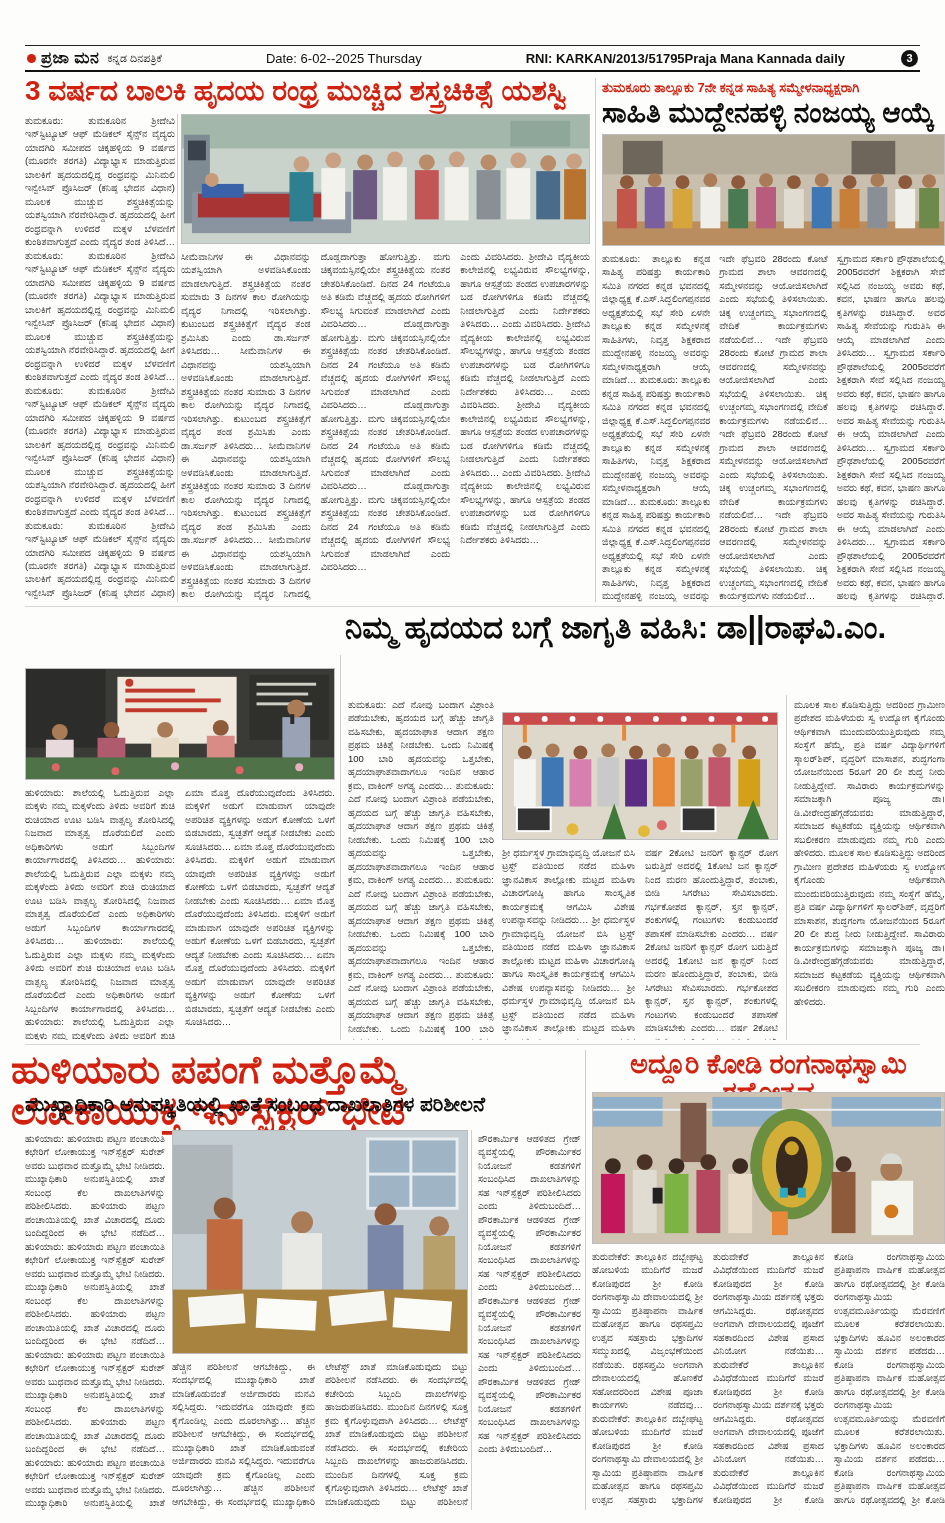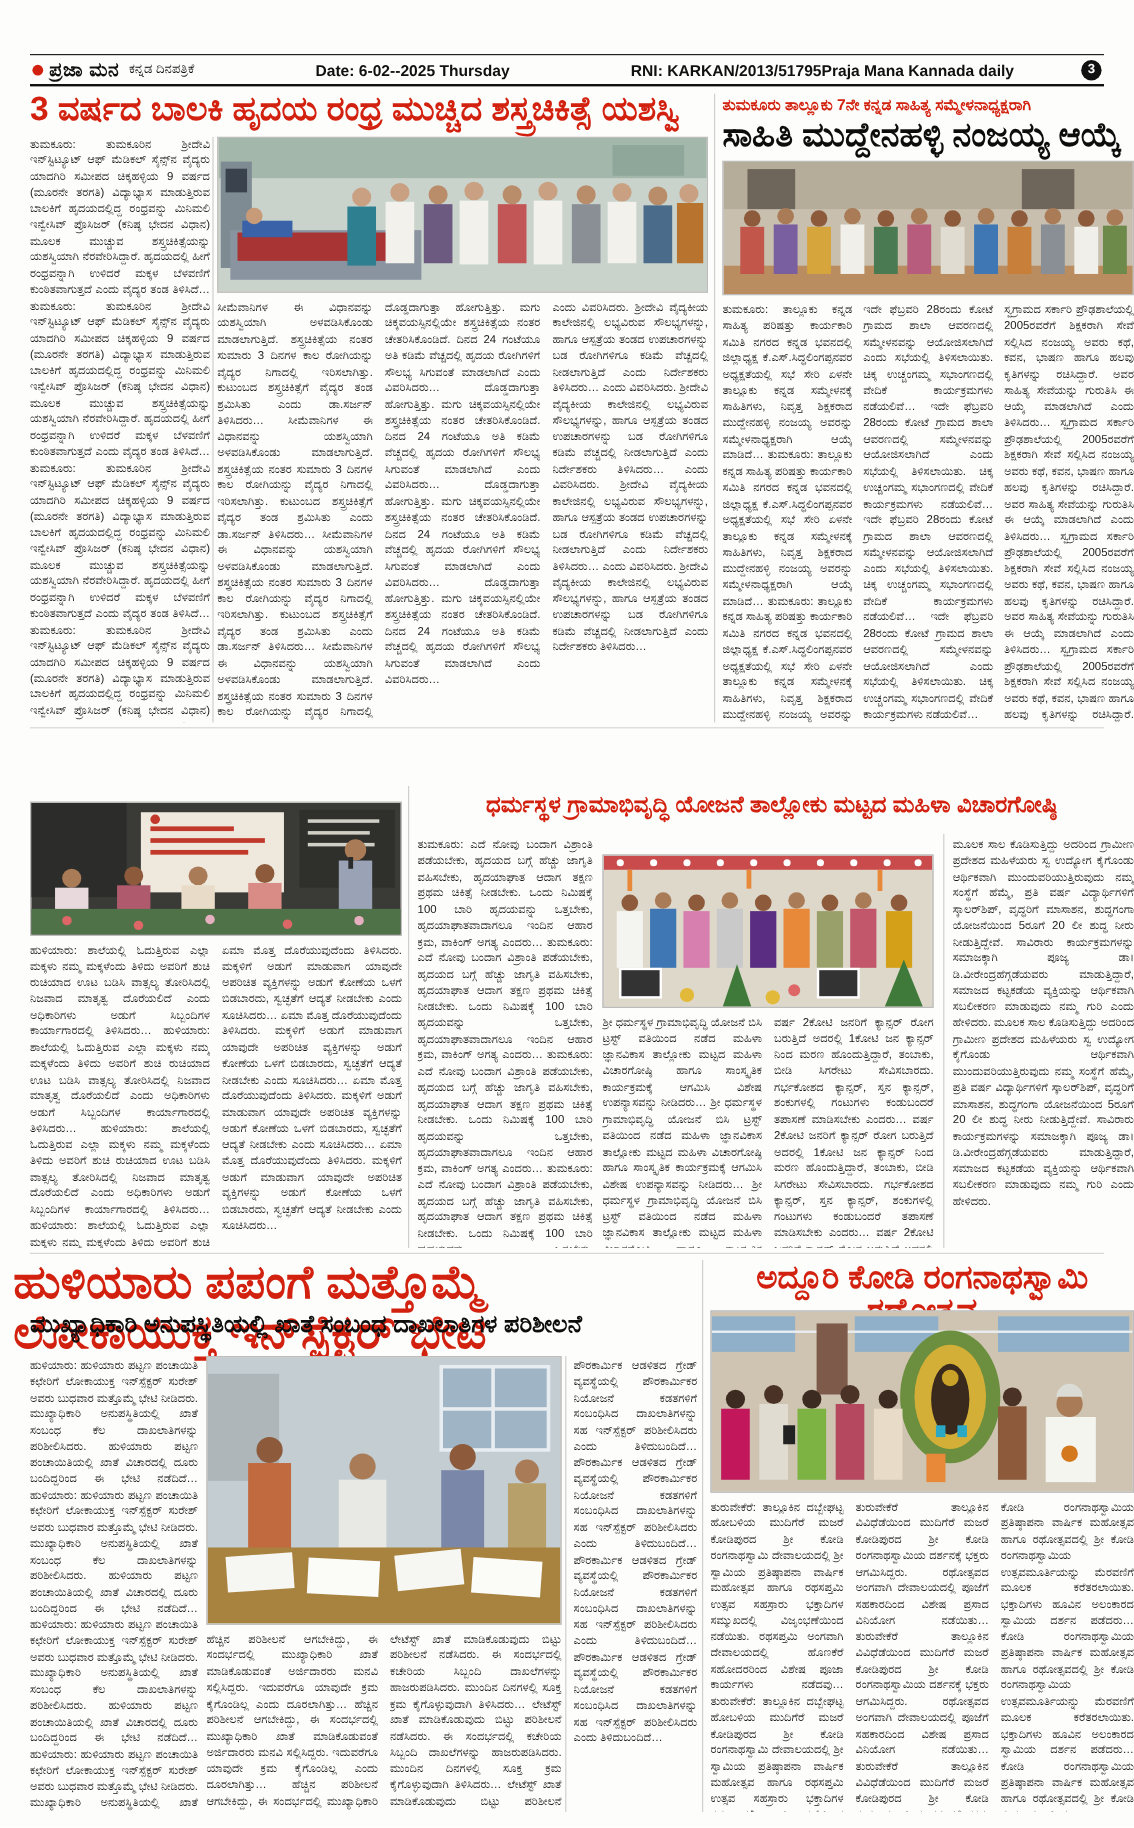--- a/index.html
+++ b/index.html
@@ -3,21 +3,21 @@
 <meta charset="utf-8">
 <style>
   *{margin:0;padding:0;box-sizing:border-box}
   html,body{background:#ffffff}
   body{font-family:"Liberation Sans","DejaVu Sans",sans-serif}
   .page{position:relative;width:945px;height:1523px;background:#fdfdfb;margin:0 auto;overflow:hidden}
   .abs{position:absolute}
   .hdr{display:flex;align-items:center;border-top:1px solid #222;border-bottom:2px solid #111;padding:2px 2px;font-size:13px;color:#111}
   .masthead{font-weight:bold;font-size:16px;letter-spacing:.5px}
   .masthead-sub{font-size:11px;margin-left:8px}
-  .hdr .mid{flex:1;text-align:center;font-weight:bold}
+  .hdr .mid{flex:1;text-align:center;font-weight:normal}
   .hdr .rni{font-weight:bold;}
   .hdr .paper{font-weight:bold;margin-right:56px}
   .pagenum{display:inline-flex;width:17px;height:17px;border-radius:50%;background:#111;color:#fff;
            align-items:center;justify-content:center;font-size:11px;font-weight:bold}
   .h-red{color:#d3210f;font-weight:bold;line-height:1.05}
   .h-black{color:#0d0d0d;font-weight:bold;line-height:1.05}
   .kicker{color:#d3210f;font-weight:bold}
   .body-col{font-size:9.5px;line-height:1.42;text-align:justify;color:#1b1b1b;overflow:hidden;
             word-break:break-word}
   .photo{overflow:hidden;border:1px solid #bdbdbd;background:#d8d4ca}
@@ -127,21 +127,21 @@
   </div>
 
   <div class="abs" style="left:602px;top:252px;width:343px;height:350px;display:flex;gap:9px">
     <div class="body-col" style="flex:1">ತುಮಕೂರು: ತಾಲ್ಲೂಕು ಕನ್ನಡ ಸಾಹಿತ್ಯ ಪರಿಷತ್ತು ಕಾರ್ಯಕಾರಿ ಸಮಿತಿ ನಗರದ ಕನ್ನಡ ಭವನದಲ್ಲಿ ಜಿಲ್ಲಾಧ್ಯಕ್ಷ ಕೆ.ಎಸ್.ಸಿದ್ಧಲಿಂಗಪ್ಪನವರ ಅಧ್ಯಕ್ಷತೆಯಲ್ಲಿ ಸಭೆ ಸೇರಿ ಏಳನೇ ತಾಲ್ಲೂಕು ಕನ್ನಡ ಸಮ್ಮೇಳನಕ್ಕೆ ಸಾಹಿತಿಗಳು, ನಿವೃತ್ತ ಶಿಕ್ಷಕರಾದ ಮುದ್ದೇನಹಳ್ಳಿ ನಂಜಯ್ಯ ಅವರನ್ನು ಸಮ್ಮೇಳನಾಧ್ಯಕ್ಷರಾಗಿ ಆಯ್ಕೆ ಮಾಡಿದೆ… ತುಮಕೂರು: ತಾಲ್ಲೂಕು ಕನ್ನಡ ಸಾಹಿತ್ಯ ಪರಿಷತ್ತು ಕಾರ್ಯಕಾರಿ ಸಮಿತಿ ನಗರದ ಕನ್ನಡ ಭವನದಲ್ಲಿ ಜಿಲ್ಲಾಧ್ಯಕ್ಷ ಕೆ.ಎಸ್.ಸಿದ್ಧಲಿಂಗಪ್ಪನವರ ಅಧ್ಯಕ್ಷತೆಯಲ್ಲಿ ಸಭೆ ಸೇರಿ ಏಳನೇ ತಾಲ್ಲೂಕು ಕನ್ನಡ ಸಮ್ಮೇಳನಕ್ಕೆ ಸಾಹಿತಿಗಳು, ನಿವೃತ್ತ ಶಿಕ್ಷಕರಾದ ಮುದ್ದೇನಹಳ್ಳಿ ನಂಜಯ್ಯ ಅವರನ್ನು ಸಮ್ಮೇಳನಾಧ್ಯಕ್ಷರಾಗಿ ಆಯ್ಕೆ ಮಾಡಿದೆ… ತುಮಕೂರು: ತಾಲ್ಲೂಕು ಕನ್ನಡ ಸಾಹಿತ್ಯ ಪರಿಷತ್ತು ಕಾರ್ಯಕಾರಿ ಸಮಿತಿ ನಗರದ ಕನ್ನಡ ಭವನದಲ್ಲಿ ಜಿಲ್ಲಾಧ್ಯಕ್ಷ ಕೆ.ಎಸ್.ಸಿದ್ಧಲಿಂಗಪ್ಪನವರ ಅಧ್ಯಕ್ಷತೆಯಲ್ಲಿ ಸಭೆ ಸೇರಿ ಏಳನೇ ತಾಲ್ಲೂಕು ಕನ್ನಡ ಸಮ್ಮೇಳನಕ್ಕೆ ಸಾಹಿತಿಗಳು, ನಿವೃತ್ತ ಶಿಕ್ಷಕರಾದ ಮುದ್ದೇನಹಳ್ಳಿ ನಂಜಯ್ಯ ಅವರನ್ನು ಸಮ್ಮೇಳನಾಧ್ಯಕ್ಷರಾಗಿ ಆಯ್ಕೆ ಮಾಡಿದೆ… ತುಮಕೂರು: ತಾಲ್ಲೂಕು ಕನ್ನಡ ಸಾಹಿತ್ಯ ಪರಿಷತ್ತು ಕಾರ್ಯಕಾರಿ ಸಮಿತಿ ನಗರದ ಕನ್ನಡ ಭವನದಲ್ಲಿ ಜಿಲ್ಲಾಧ್ಯಕ್ಷ ಕೆ.ಎಸ್.ಸಿದ್ಧಲಿಂಗಪ್ಪನವರ ಅಧ್ಯಕ್ಷತೆಯಲ್ಲಿ ಸಭೆ ಸೇರಿ ಏಳನೇ ತಾಲ್ಲೂಕು ಕನ್ನಡ ಸಮ್ಮೇಳನಕ್ಕೆ ಸಾಹಿತಿಗಳು, ನಿವೃತ್ತ ಶಿಕ್ಷಕರಾದ ಮುದ್ದೇನಹಳ್ಳಿ ನಂಜಯ್ಯ ಅವರನ್ನು ಸಮ್ಮೇಳನಾಧ್ಯಕ್ಷರಾಗಿ ಆಯ್ಕೆ ಮಾಡಿದೆ…</div>
     <div class="body-col" style="flex:1">ಇದೇ ಫೆಬ್ರವರಿ 28ರಂದು ಕೋಟೆ ಗ್ರಾಮದ ಶಾಲಾ ಆವರಣದಲ್ಲಿ ಸಮ್ಮೇಳನವನ್ನು ಆಯೋಜಿಸಲಾಗಿದೆ ಎಂದು ಸಭೆಯಲ್ಲಿ ತಿಳಿಸಲಾಯಿತು. ಚಿಕ್ಕ ಉಚ್ಚಂಗಮ್ಮ ಸಭಾಂಗಣದಲ್ಲಿ ವೇದಿಕೆ ಕಾರ್ಯಕ್ರಮಗಳು ನಡೆಯಲಿವೆ… ಇದೇ ಫೆಬ್ರವರಿ 28ರಂದು ಕೋಟೆ ಗ್ರಾಮದ ಶಾಲಾ ಆವರಣದಲ್ಲಿ ಸಮ್ಮೇಳನವನ್ನು ಆಯೋಜಿಸಲಾಗಿದೆ ಎಂದು ಸಭೆಯಲ್ಲಿ ತಿಳಿಸಲಾಯಿತು. ಚಿಕ್ಕ ಉಚ್ಚಂಗಮ್ಮ ಸಭಾಂಗಣದಲ್ಲಿ ವೇದಿಕೆ ಕಾರ್ಯಕ್ರಮಗಳು ನಡೆಯಲಿವೆ… ಇದೇ ಫೆಬ್ರವರಿ 28ರಂದು ಕೋಟೆ ಗ್ರಾಮದ ಶಾಲಾ ಆವರಣದಲ್ಲಿ ಸಮ್ಮೇಳನವನ್ನು ಆಯೋಜಿಸಲಾಗಿದೆ ಎಂದು ಸಭೆಯಲ್ಲಿ ತಿಳಿಸಲಾಯಿತು. ಚಿಕ್ಕ ಉಚ್ಚಂಗಮ್ಮ ಸಭಾಂಗಣದಲ್ಲಿ ವೇದಿಕೆ ಕಾರ್ಯಕ್ರಮಗಳು ನಡೆಯಲಿವೆ… ಇದೇ ಫೆಬ್ರವರಿ 28ರಂದು ಕೋಟೆ ಗ್ರಾಮದ ಶಾಲಾ ಆವರಣದಲ್ಲಿ ಸಮ್ಮೇಳನವನ್ನು ಆಯೋಜಿಸಲಾಗಿದೆ ಎಂದು ಸಭೆಯಲ್ಲಿ ತಿಳಿಸಲಾಯಿತು. ಚಿಕ್ಕ ಉಚ್ಚಂಗಮ್ಮ ಸಭಾಂಗಣದಲ್ಲಿ ವೇದಿಕೆ ಕಾರ್ಯಕ್ರಮಗಳು ನಡೆಯಲಿವೆ…</div>
     <div class="body-col" style="flex:1">ಸ್ವಗ್ರಾಮದ ಸರ್ಕಾರಿ ಪ್ರೌಢಶಾಲೆಯಲ್ಲಿ 2005ರವರೆಗೆ ಶಿಕ್ಷಕರಾಗಿ ಸೇವೆ ಸಲ್ಲಿಸಿದ ನಂಜಯ್ಯ ಅವರು ಕಥೆ, ಕವನ, ಭಾಷಣ ಹಾಗೂ ಹಲವು ಕೃತಿಗಳನ್ನು ರಚಿಸಿದ್ದಾರೆ. ಅವರ ಸಾಹಿತ್ಯ ಸೇವೆಯನ್ನು ಗುರುತಿಸಿ ಈ ಆಯ್ಕೆ ಮಾಡಲಾಗಿದೆ ಎಂದು ತಿಳಿಸಿದರು… ಸ್ವಗ್ರಾಮದ ಸರ್ಕಾರಿ ಪ್ರೌಢಶಾಲೆಯಲ್ಲಿ 2005ರವರೆಗೆ ಶಿಕ್ಷಕರಾಗಿ ಸೇವೆ ಸಲ್ಲಿಸಿದ ನಂಜಯ್ಯ ಅವರು ಕಥೆ, ಕವನ, ಭಾಷಣ ಹಾಗೂ ಹಲವು ಕೃತಿಗಳನ್ನು ರಚಿಸಿದ್ದಾರೆ. ಅವರ ಸಾಹಿತ್ಯ ಸೇವೆಯನ್ನು ಗುರುತಿಸಿ ಈ ಆಯ್ಕೆ ಮಾಡಲಾಗಿದೆ ಎಂದು ತಿಳಿಸಿದರು… ಸ್ವಗ್ರಾಮದ ಸರ್ಕಾರಿ ಪ್ರೌಢಶಾಲೆಯಲ್ಲಿ 2005ರವರೆಗೆ ಶಿಕ್ಷಕರಾಗಿ ಸೇವೆ ಸಲ್ಲಿಸಿದ ನಂಜಯ್ಯ ಅವರು ಕಥೆ, ಕವನ, ಭಾಷಣ ಹಾಗೂ ಹಲವು ಕೃತಿಗಳನ್ನು ರಚಿಸಿದ್ದಾರೆ. ಅವರ ಸಾಹಿತ್ಯ ಸೇವೆಯನ್ನು ಗುರುತಿಸಿ ಈ ಆಯ್ಕೆ ಮಾಡಲಾಗಿದೆ ಎಂದು ತಿಳಿಸಿದರು… ಸ್ವಗ್ರಾಮದ ಸರ್ಕಾರಿ ಪ್ರೌಢಶಾಲೆಯಲ್ಲಿ 2005ರವರೆಗೆ ಶಿಕ್ಷಕರಾಗಿ ಸೇವೆ ಸಲ್ಲಿಸಿದ ನಂಜಯ್ಯ ಅವರು ಕಥೆ, ಕವನ, ಭಾಷಣ ಹಾಗೂ ಹಲವು ಕೃತಿಗಳನ್ನು ರಚಿಸಿದ್ದಾರೆ. ಅವರ ಸಾಹಿತ್ಯ ಸೇವೆಯನ್ನು ಗುರುತಿಸಿ ಈ ಆಯ್ಕೆ ಮಾಡಲಾಗಿದೆ ಎಂದು ತಿಳಿಸಿದರು…</div>
   </div>
 
   <div class="abs hrule" style="left:25px;top:606px;width:895px"></div>
 
-  <div class="abs h-red" style="left:365px;top:662px;width:556px;height:28px;font-size:19px;text-align:center">ಧರ್ಮಸ್ಥಳ ಗ್ರಾಮಾಭಿವೃದ್ಧಿ ಯೋಜನೆ ತಾಲ್ಲೋಕು ಮಟ್ಟದ ಮಹಿಳಾ ವಿಚಾರಗೋಷ್ಠಿ</div>
+  <div class="abs h-black" style="left:345px;top:612px;width:600px;height:38px;font-size:31px">ನಿಮ್ಮ ಹೃದಯದ ಬಗ್ಗೆ ಜಾಗೃತಿ ವಹಿಸಿ: ಡಾ||ರಾಘವಿ.ಎಂ.</div>
 
   <div class="abs photo" style="left:25px;top:668px;width:310px;height:112px">
     <svg viewBox="0 0 310 112" preserveAspectRatio="none">
       <rect width="310" height="112" fill="#3a3a36"></rect>
       <rect x="0" y="0" width="80" height="80" fill="#2c2c2a"></rect>
       <rect x="225" y="6" width="80" height="66" fill="#2f2f2c"></rect>
       <rect x="232" y="14" width="60" height="3" fill="#cfcfc6"></rect>
         <rect x="232" y="24" width="52" height="3" fill="#cfcfc6"></rect>
       <rect x="232" y="34" width="56" height="3" fill="#cfcfc6"></rect>
       <rect x="92" y="8" width="120" height="68" fill="#efe9dd"></rect>

